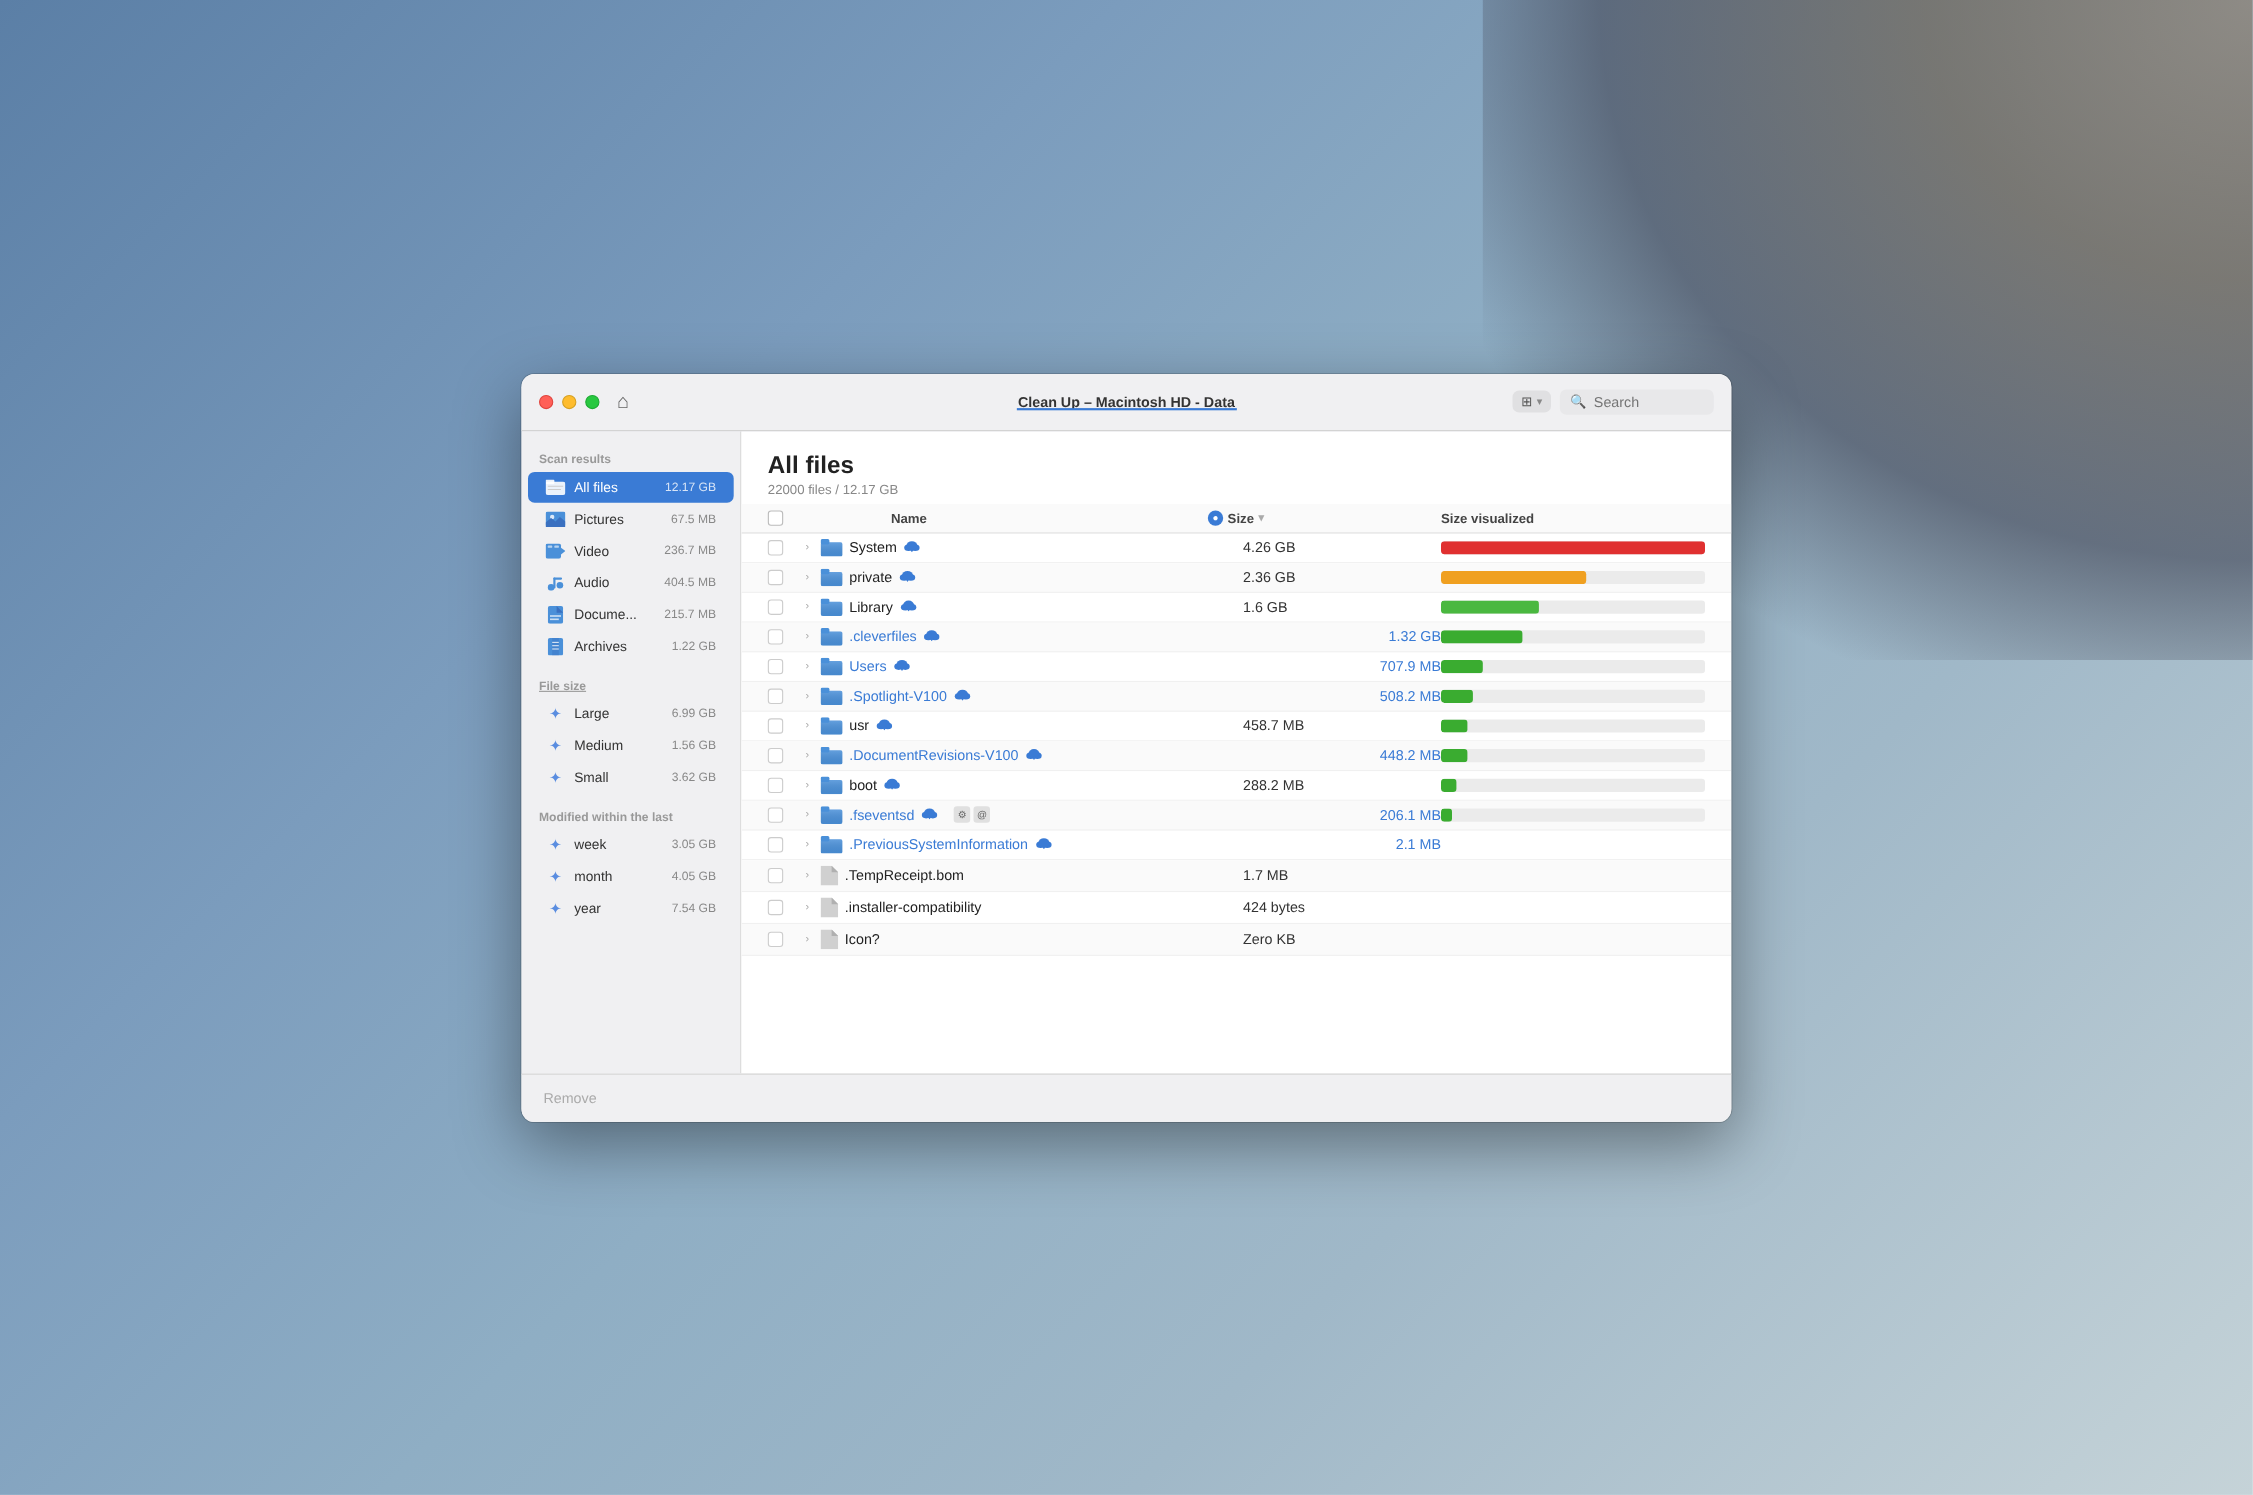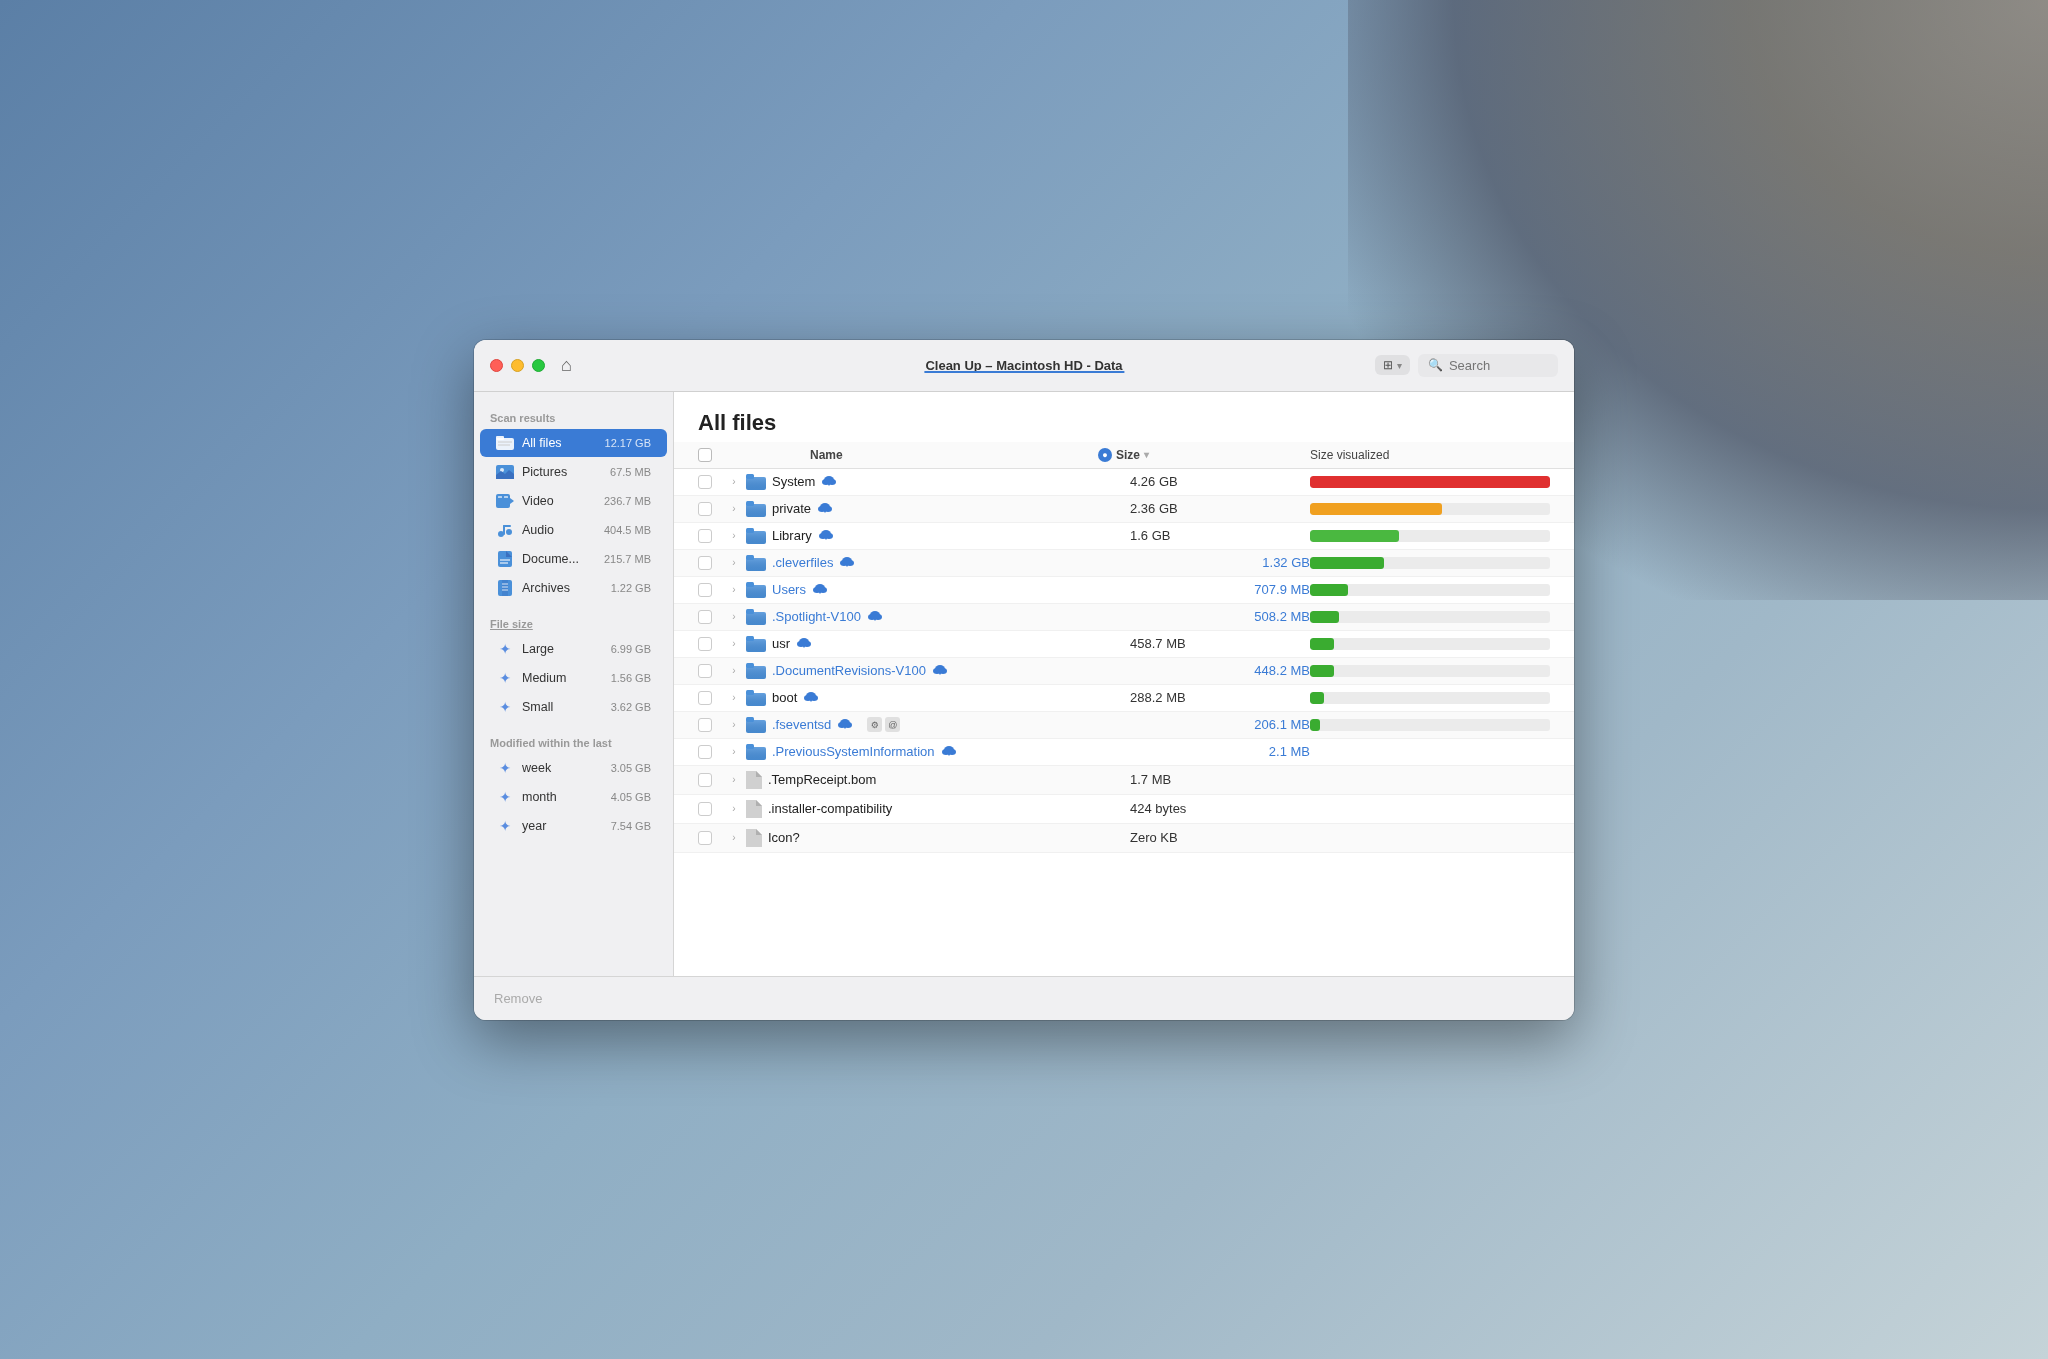--- a/index.html
+++ b/index.html
@@ -246,21 +246,21 @@
       border-radius: 50%;
       background: #3a7bd5;
       display: inline-flex;
       align-items: center;
       justify-content: center;
       color: white;
       font-size: 9px;
     }
     .th-size-viz {
       font-size: 12px;
-      font-weight: 400;
+      font-weight: 700;
       color: #444;
     }
     .table-row {
       display: grid;
       grid-template-columns: 24px 24px 1fr 180px 240px;
       padding: 5px 24px;
       align-items: center;
       border-bottom: 1px solid #f0f0f0;
       cursor: pointer;
     }
@@ -488,20 +488,21 @@
       <div class="sidebar-item">
         <div class="item-icon" style="color:#5a8de0;font-size:14px;">✦</div>
         <span class="item-name">year</span>
         <span class="item-size">7.54 GB</span>
       </div>
     </div>
 
     <div class="file-area">
       <div class="file-header">
         <div class="file-title">All files</div>
+        <div class="file-subtitle">22000 files / 12.17 GB</div>
       </div>
 
       <div class="file-table">
 
         <div class="table-header">
           <div>
             <div class="row-check" style="border-color:#bbb;"></div>
           </div>
           <div></div>
           <div class="th-name">Name</div>

